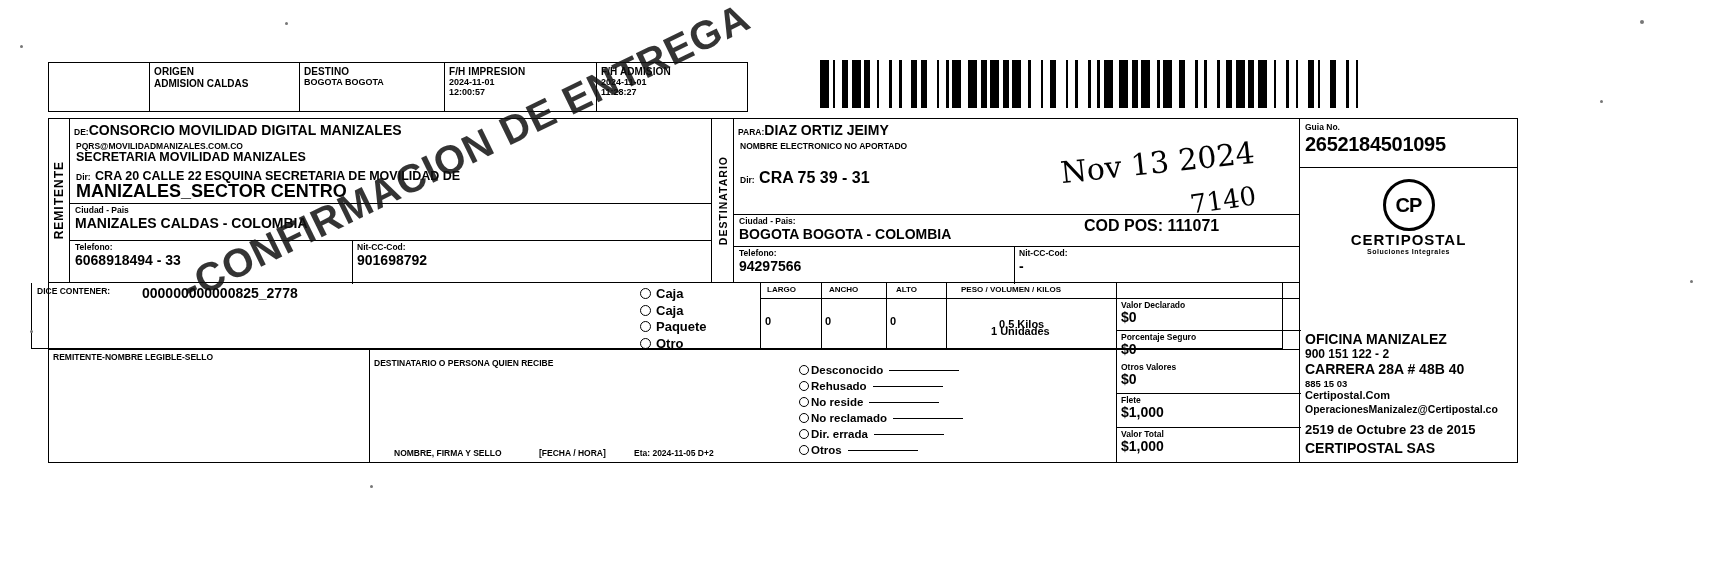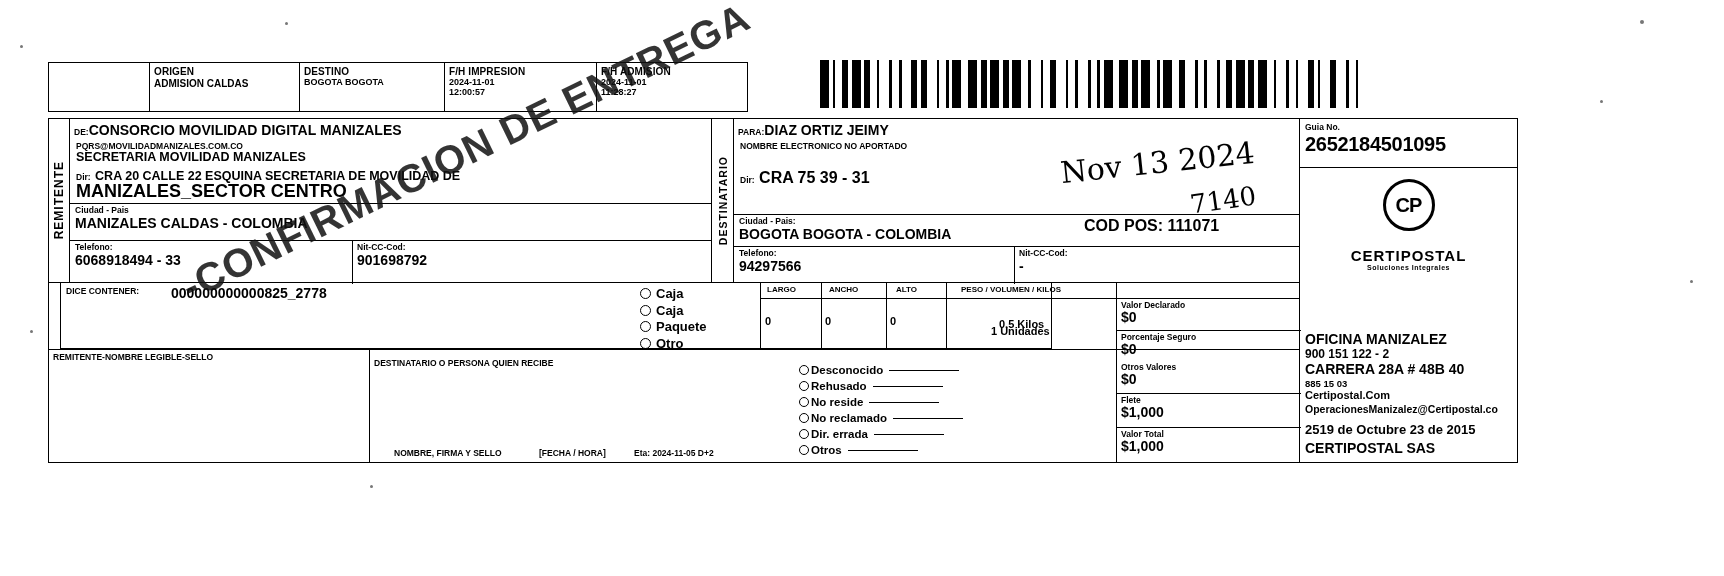--- a/index.html
+++ b/index.html
@@ -187,21 +187,21 @@
     <div style="position:absolute;left:350px;top:98px;font-size:16px;font-weight:bold;">COD POS: 111071</div>
 
     <div class="subline" style="top:127px;"></div>
     <div class="tiny" style="position:absolute;left:5px;top:129px;">Telefono:</div>
     <div class="f-val" style="position:absolute;left:5px;top:139px;">94297566</div>
     <div style="position:absolute;left:280px;top:127px;height:38px;border-left:1.5px solid #000;"></div>
     <div class="tiny" style="position:absolute;left:285px;top:129px;">Nit-CC-Cod:</div>
     <div class="f-val" style="position:absolute;left:285px;top:139px;">-</div>
   </div>
 
-  <div class="box" style="left:60px;top:283px;width:992px;height:66px;border-top:none;border-right:1.5px solid #000;">
+  <div class="box" style="left:31px;top:283px;width:1252px;height:66px;border-top:none;border-right:1.5px solid #000;">
     <span class="tiny" style="position:absolute;left:5px;top:3px;">DICE CONTENER:</span>
     <span style="position:absolute;left:110px;top:2px;font-size:14px;font-weight:bold;">000000000000825_2778</span>
   </div>
 
   <div style="position:absolute;left:640px;top:286px;width:120px;">
     <div class="opt"><span class="circ"></span><span>Caja</span></div>
     <div class="opt"><span class="circ"></span><span>Caja</span></div>
     <div class="opt"><span class="circ"></span><span>Paquete</span></div>
     <div class="opt"><span class="circ"></span><span>Otro</span></div>
   </div>
@@ -262,21 +262,21 @@
   <div class="box" id="guia" style="border-left:none;">
     <span class="tiny" style="position:absolute;left:5px;top:3px;">Guia No.</span>
     <span style="position:absolute;left:5px;top:14px;font-size:20px;font-weight:bold;letter-spacing:-.3px;">2652184501095</span>
 
     <div class="subline" style="top:48px;"></div>
 
     <div style="position:absolute;left:0;top:60px;width:100%;text-align:center;">
       <div class="cp-ring">
           <span>CP</span>
         </div>
-      <div style="font-size:15px;font-weight:bold;letter-spacing:1px;margin-top:16px;">CERTIPOSTAL</div>
+      <div style="font-size:15px;font-weight:bold;letter-spacing:1px;margin-top:0;">CERTIPOSTAL</div>
       <div style="font-size:7px;font-weight:bold;letter-spacing:.5px;">Soluciones Integrales</div>
     </div>
 
     <div style="position:absolute;left:5px;top:212px;font-size:14px;font-weight:bold;">OFICINA MANIZALEZ</div>
     <div style="position:absolute;left:5px;top:228px;font-size:12px;font-weight:bold;">900 151 122 - 2</div>
     <div style="position:absolute;left:5px;top:242px;font-size:14px;font-weight:bold;">CARRERA 28A #  48B 40</div>
     <div style="position:absolute;left:5px;top:259px;font-size:9.5px;font-weight:bold;">885 15 03</div>
     <div style="position:absolute;left:5px;top:270px;font-size:11px;font-weight:bold;">Certipostal.Com</div>
     <div style="position:absolute;left:5px;top:284px;font-size:10.5px;font-weight:bold;">OperacionesManizalez@Certipostal.co</div>
     <div style="position:absolute;left:5px;top:303px;font-size:13px;font-weight:bold;">2519 de Octubre 23 de 2015</div>

